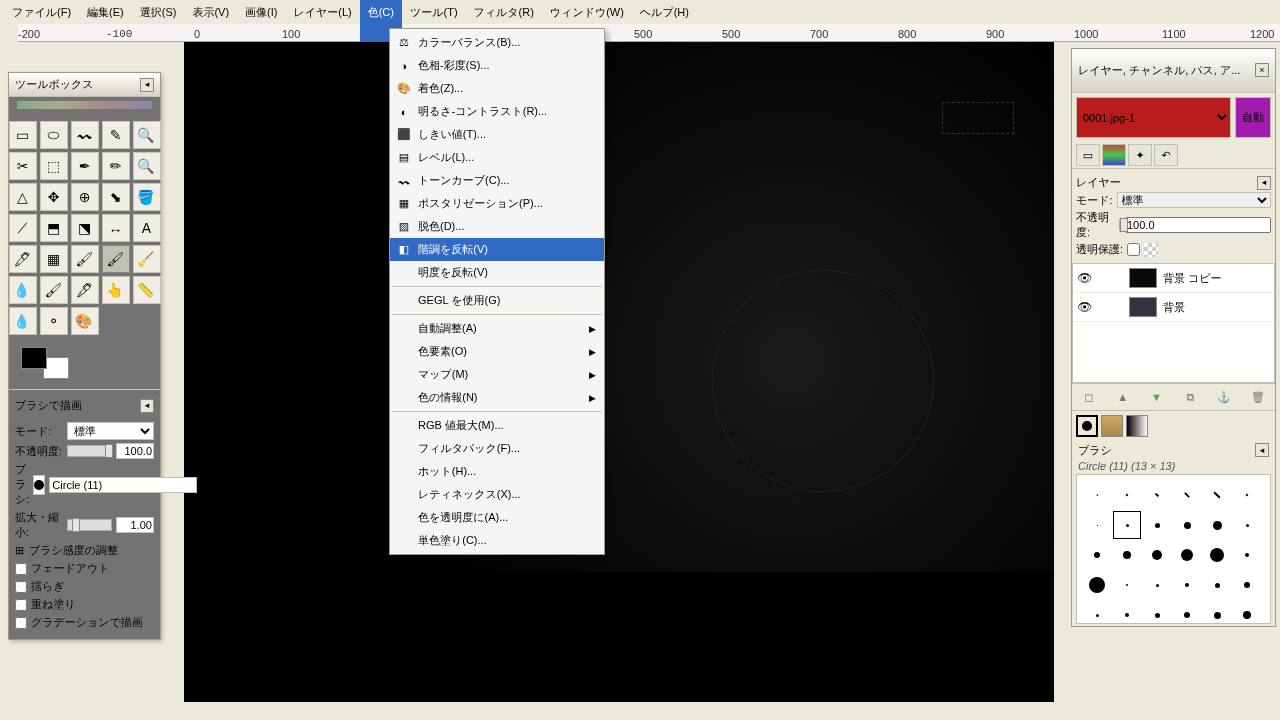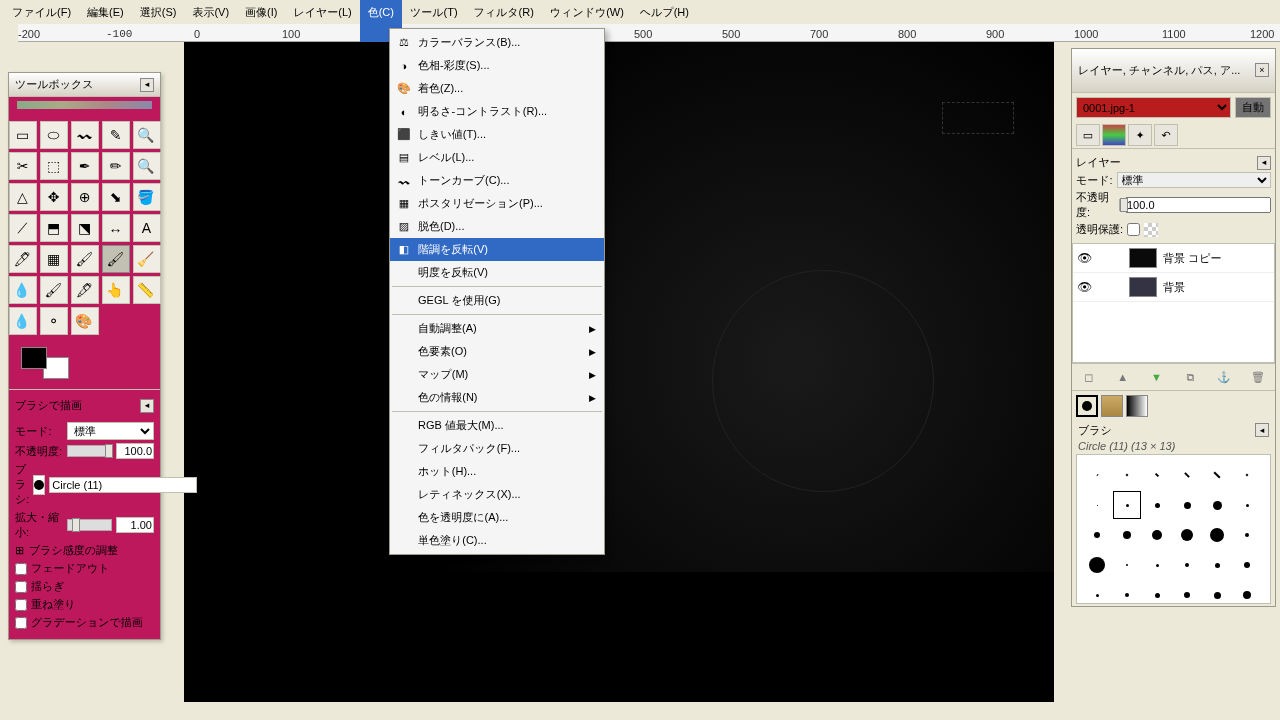--- a/index.html
+++ b/index.html
@@ -14,21 +14,21 @@
 .ruler-h { position: absolute; top: 24px; left: 18px; right: 0; height: 18px; background: #f5f5f5; font-size: 9px; color: #333; overflow: hidden; border-bottom: 1px solid #aaa; }
 .ruler-h .tick { position: absolute; top: 4px; }
 
 
 .canvas-wrap { position: absolute; top: 42px; left: 184px; width: 870px; height: 660px; background: #000; }
 .canvas-img { width: 100%; height: 530px; background: radial-gradient(circle at 70% 60%, #1a1a1a 0%, #000 60%), linear-gradient(#050505,#000); position: relative; overflow: hidden; }
 .canvas-img::before { content:''; position:absolute; right:40px; top:60px; width:70px; height:30px; border:1px dashed #333; }
 .canvas-img::after { content:''; position:absolute; right:120px; bottom:80px; width:220px; height:220px; border-radius:50%; border:1px solid #222; }
 
 
-.toolbox { position: absolute; top: 72px; left: 8px; width: 153px; background: #be185d; border: 1px solid #9b9b8c; box-shadow: 2px 2px 4px rgba(0,0,0,0.2); z-index: 5; }
+.toolbox { position: absolute; top: 72px; left: 8px; width: 153px; background: #737373; border: 1px solid #9b9b8c; box-shadow: 2px 2px 4px rgba(0,0,0,0.2); z-index: 5; }
 .toolbox-title { background: linear-gradient(#fff,#d6d2c5); padding: 4px 6px; font-size: 12px; display:flex; justify-content:space-between; align-items:center; border-bottom:1px solid #c0c0b0;}
 .tool-grid { display: grid; grid-template-columns: repeat(5, 28px); gap: 3px; padding: 8px; justify-content: center; }
 .tool-btn { width: 28px; height: 28px; background: #f0eee4; border: 1px solid #c5c2b6; display: flex; align-items: center; justify-content: center; font-size: 14px; cursor: pointer; }
 .tool-btn.active { background: #c1c0b3; border-color: #888; }
 .fg-bg { padding: 4px 12px 10px; }
 .fg-bg-swatch { width: 48px; height: 32px; position: relative; }
 .fg-sw { width: 26px; height: 22px; background: #000; border: 1px solid #888; position: absolute; top: 0; left: 0; }
 .bg-sw { width: 26px; height: 22px; background: #fff; border: 1px solid #888; position: absolute; bottom: 0; right: 0; }
 
 
@@ -51,21 +51,21 @@
 .dd-item.hl { background: #316ac5; color: #fff; }
 .dd-item .icon { position: absolute; left: 6px; width: 16px; height: 16px; display: flex; align-items: center; justify-content: center; font-size: 11px; }
 .dd-item .sub { position: absolute; right: 8px; font-size: 9px; }
 .dd-sep { height: 1px; background: #c0c0b0; margin: 2px 2px; }
 
 
 .rpanel { position: absolute; top: 48px; right: 4px; width: 205px; background: #ece9d8; border: 1px solid #9b9b8c; }
 .rpanel-title { background: linear-gradient(#fff,#d6d2c5); padding: 14px 6px; font-size: 11px; display:flex; justify-content:space-between; border-bottom:1px solid #c0c0b0;}
 .layer-select { display: flex; gap: 4px; padding: 4px; }
 .layer-select select { flex: 1; border: 1px solid #c0c0b0; background: #b91c1c; padding: 2px; }
-.layer-select .auto-btn { padding: 2px 6px; border: 1px solid #c0c0b0; background: #737373; }
+.layer-select .auto-btn { padding: 12px 6px; border: 1px solid #c0c0b0; background: #a21caf; }
 .tab-icons { display: flex; gap: 2px; padding: 2px 4px; border-bottom:1px solid #c0c0b0;}
 .tab-icon { width: 24px; height: 22px; border: 1px solid #c0c0b0; display: flex; align-items: center; justify-content: center; background:#e8e6dc;}
 .layer-controls { padding: 4px; font-size: 11px; }
 .layer-controls .row { display: flex; align-items: center; gap: 4px; margin: 2px 0; }
 .layer-list { height: 120px; background: #fff; border: 1px solid #c0c0b0; overflow-y: auto; }
 .layer-row { display: flex; align-items: center; padding: 4px; gap: 6px; border-bottom: 1px solid #eee; }
 .layer-row .eye { width: 14px; font-size: 12px; }
 .layer-thumb { width: 28px; height: 20px; background: #111; border: 1px solid #888; }
 .layer-btns { display: flex; justify-content: space-around; padding: 4px 0; border-top: 1px solid #c0c0b0; }
 .layer-btns span { width: 18px; height: 18px; display:inline-flex; align-items:center; justify-content:center; color:#777; cursor:pointer;}

